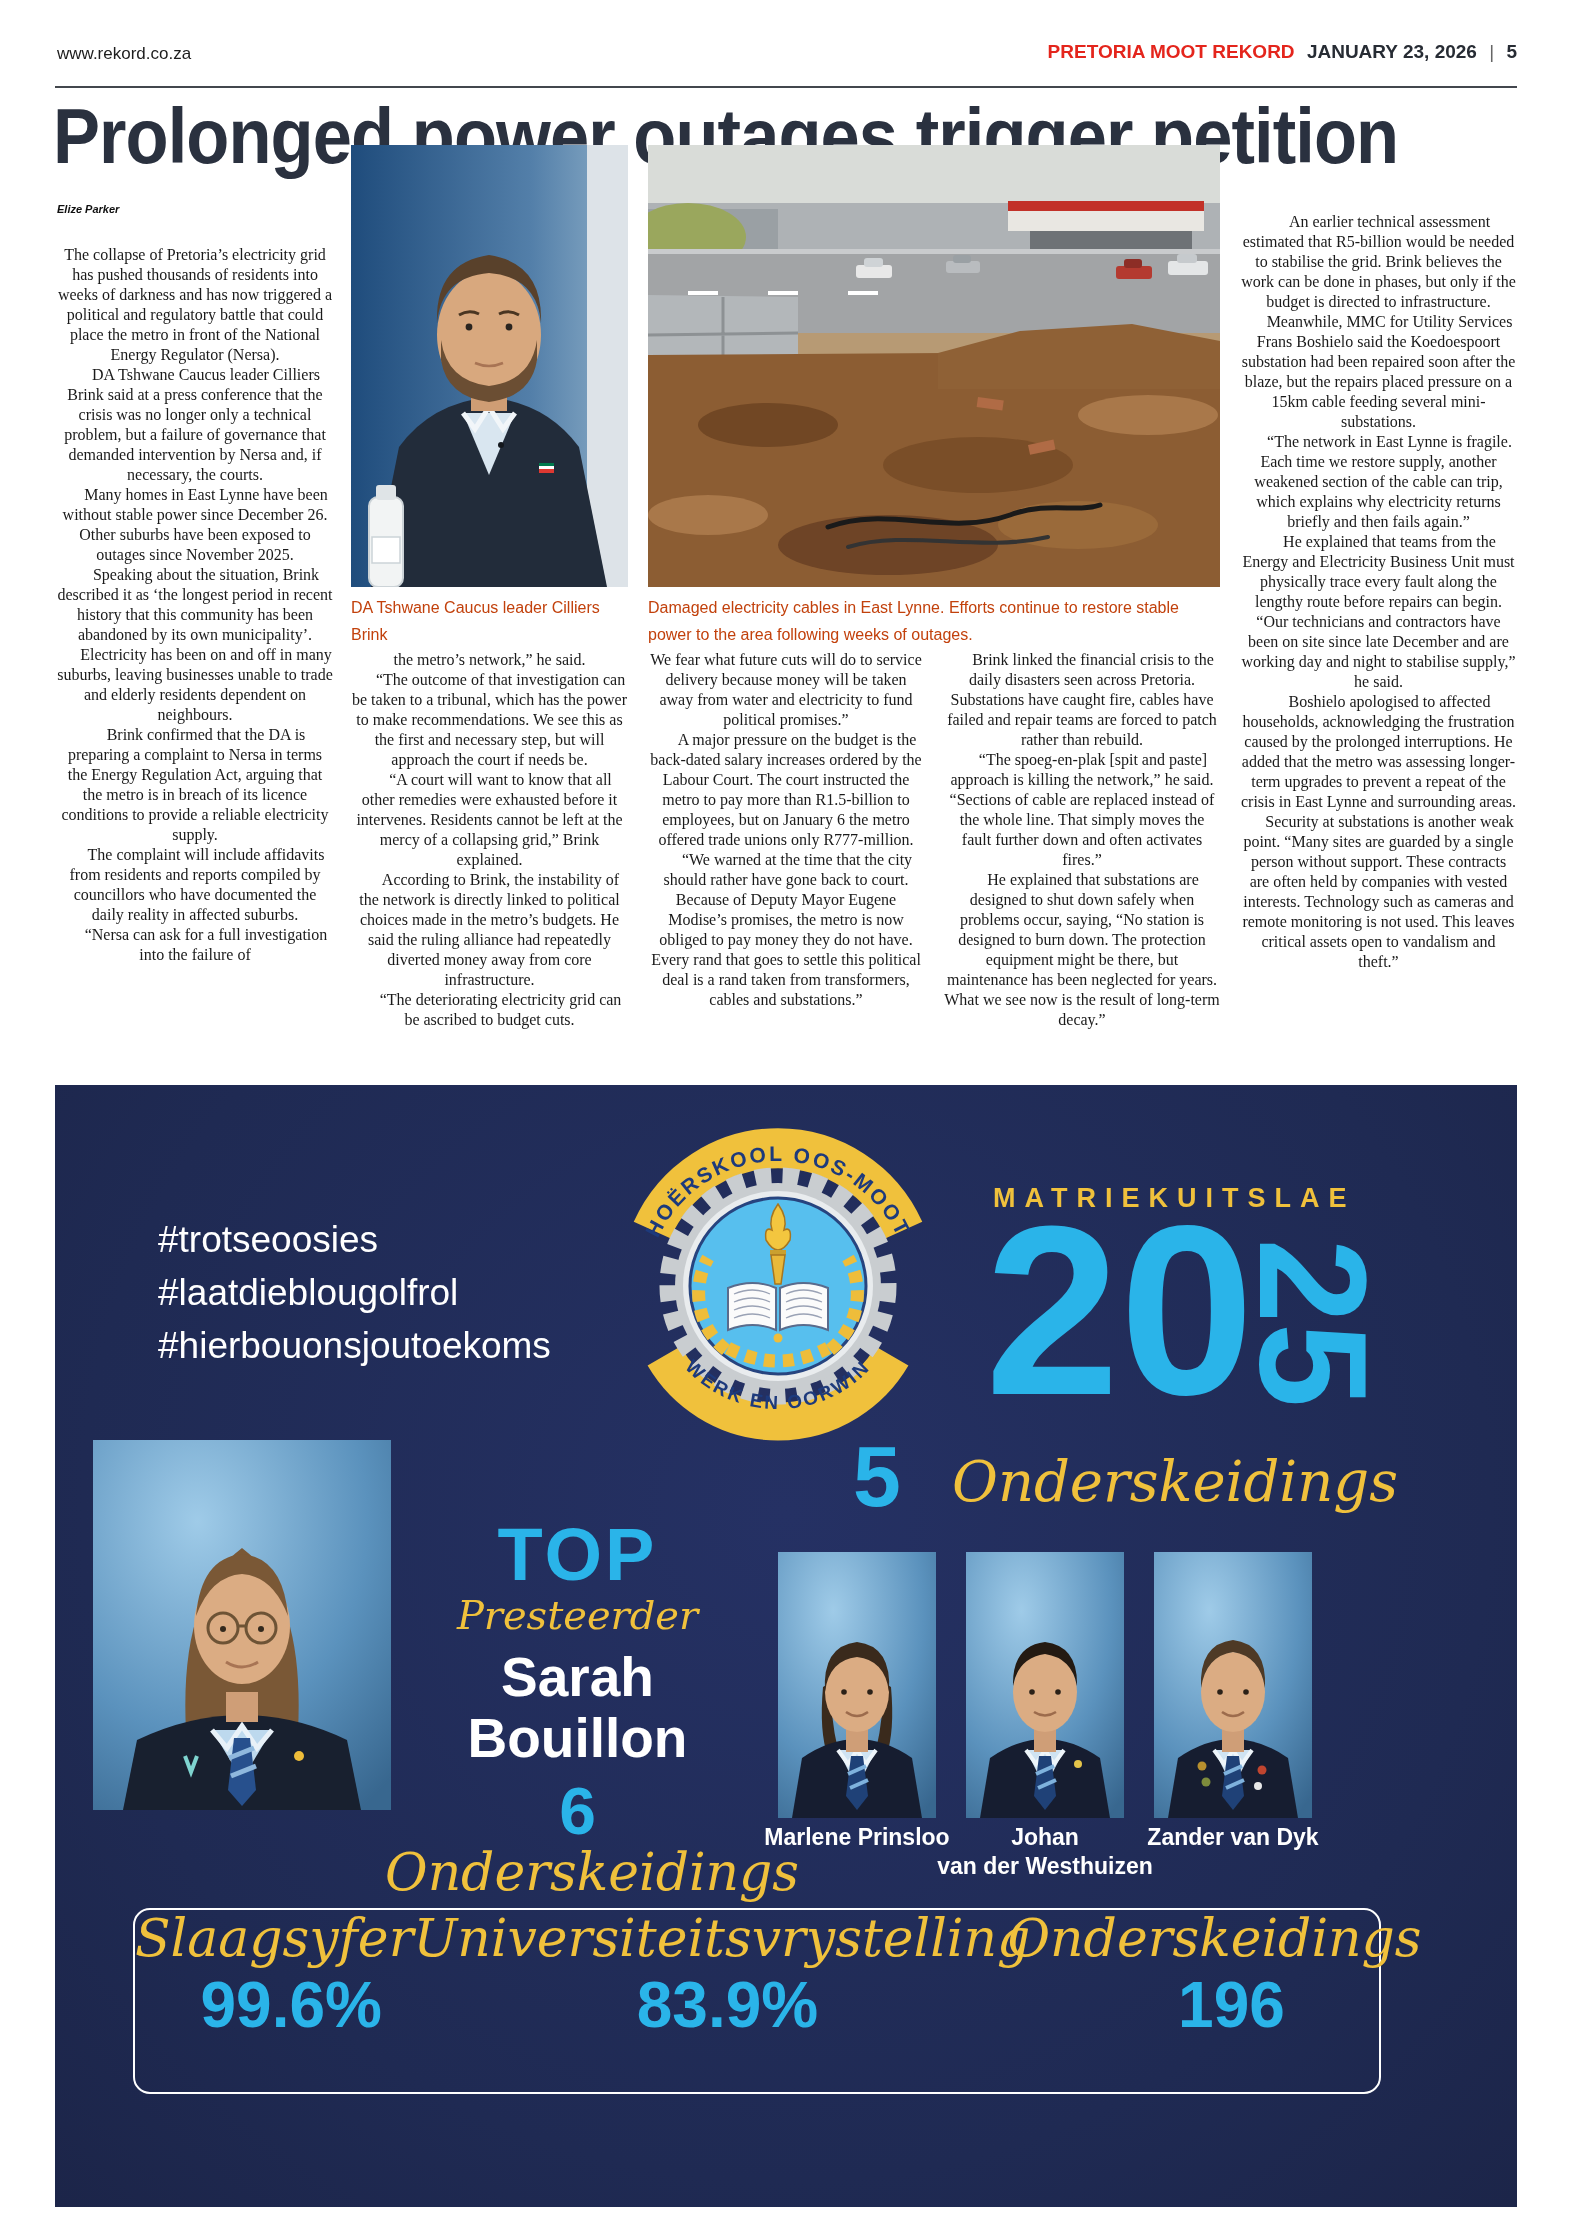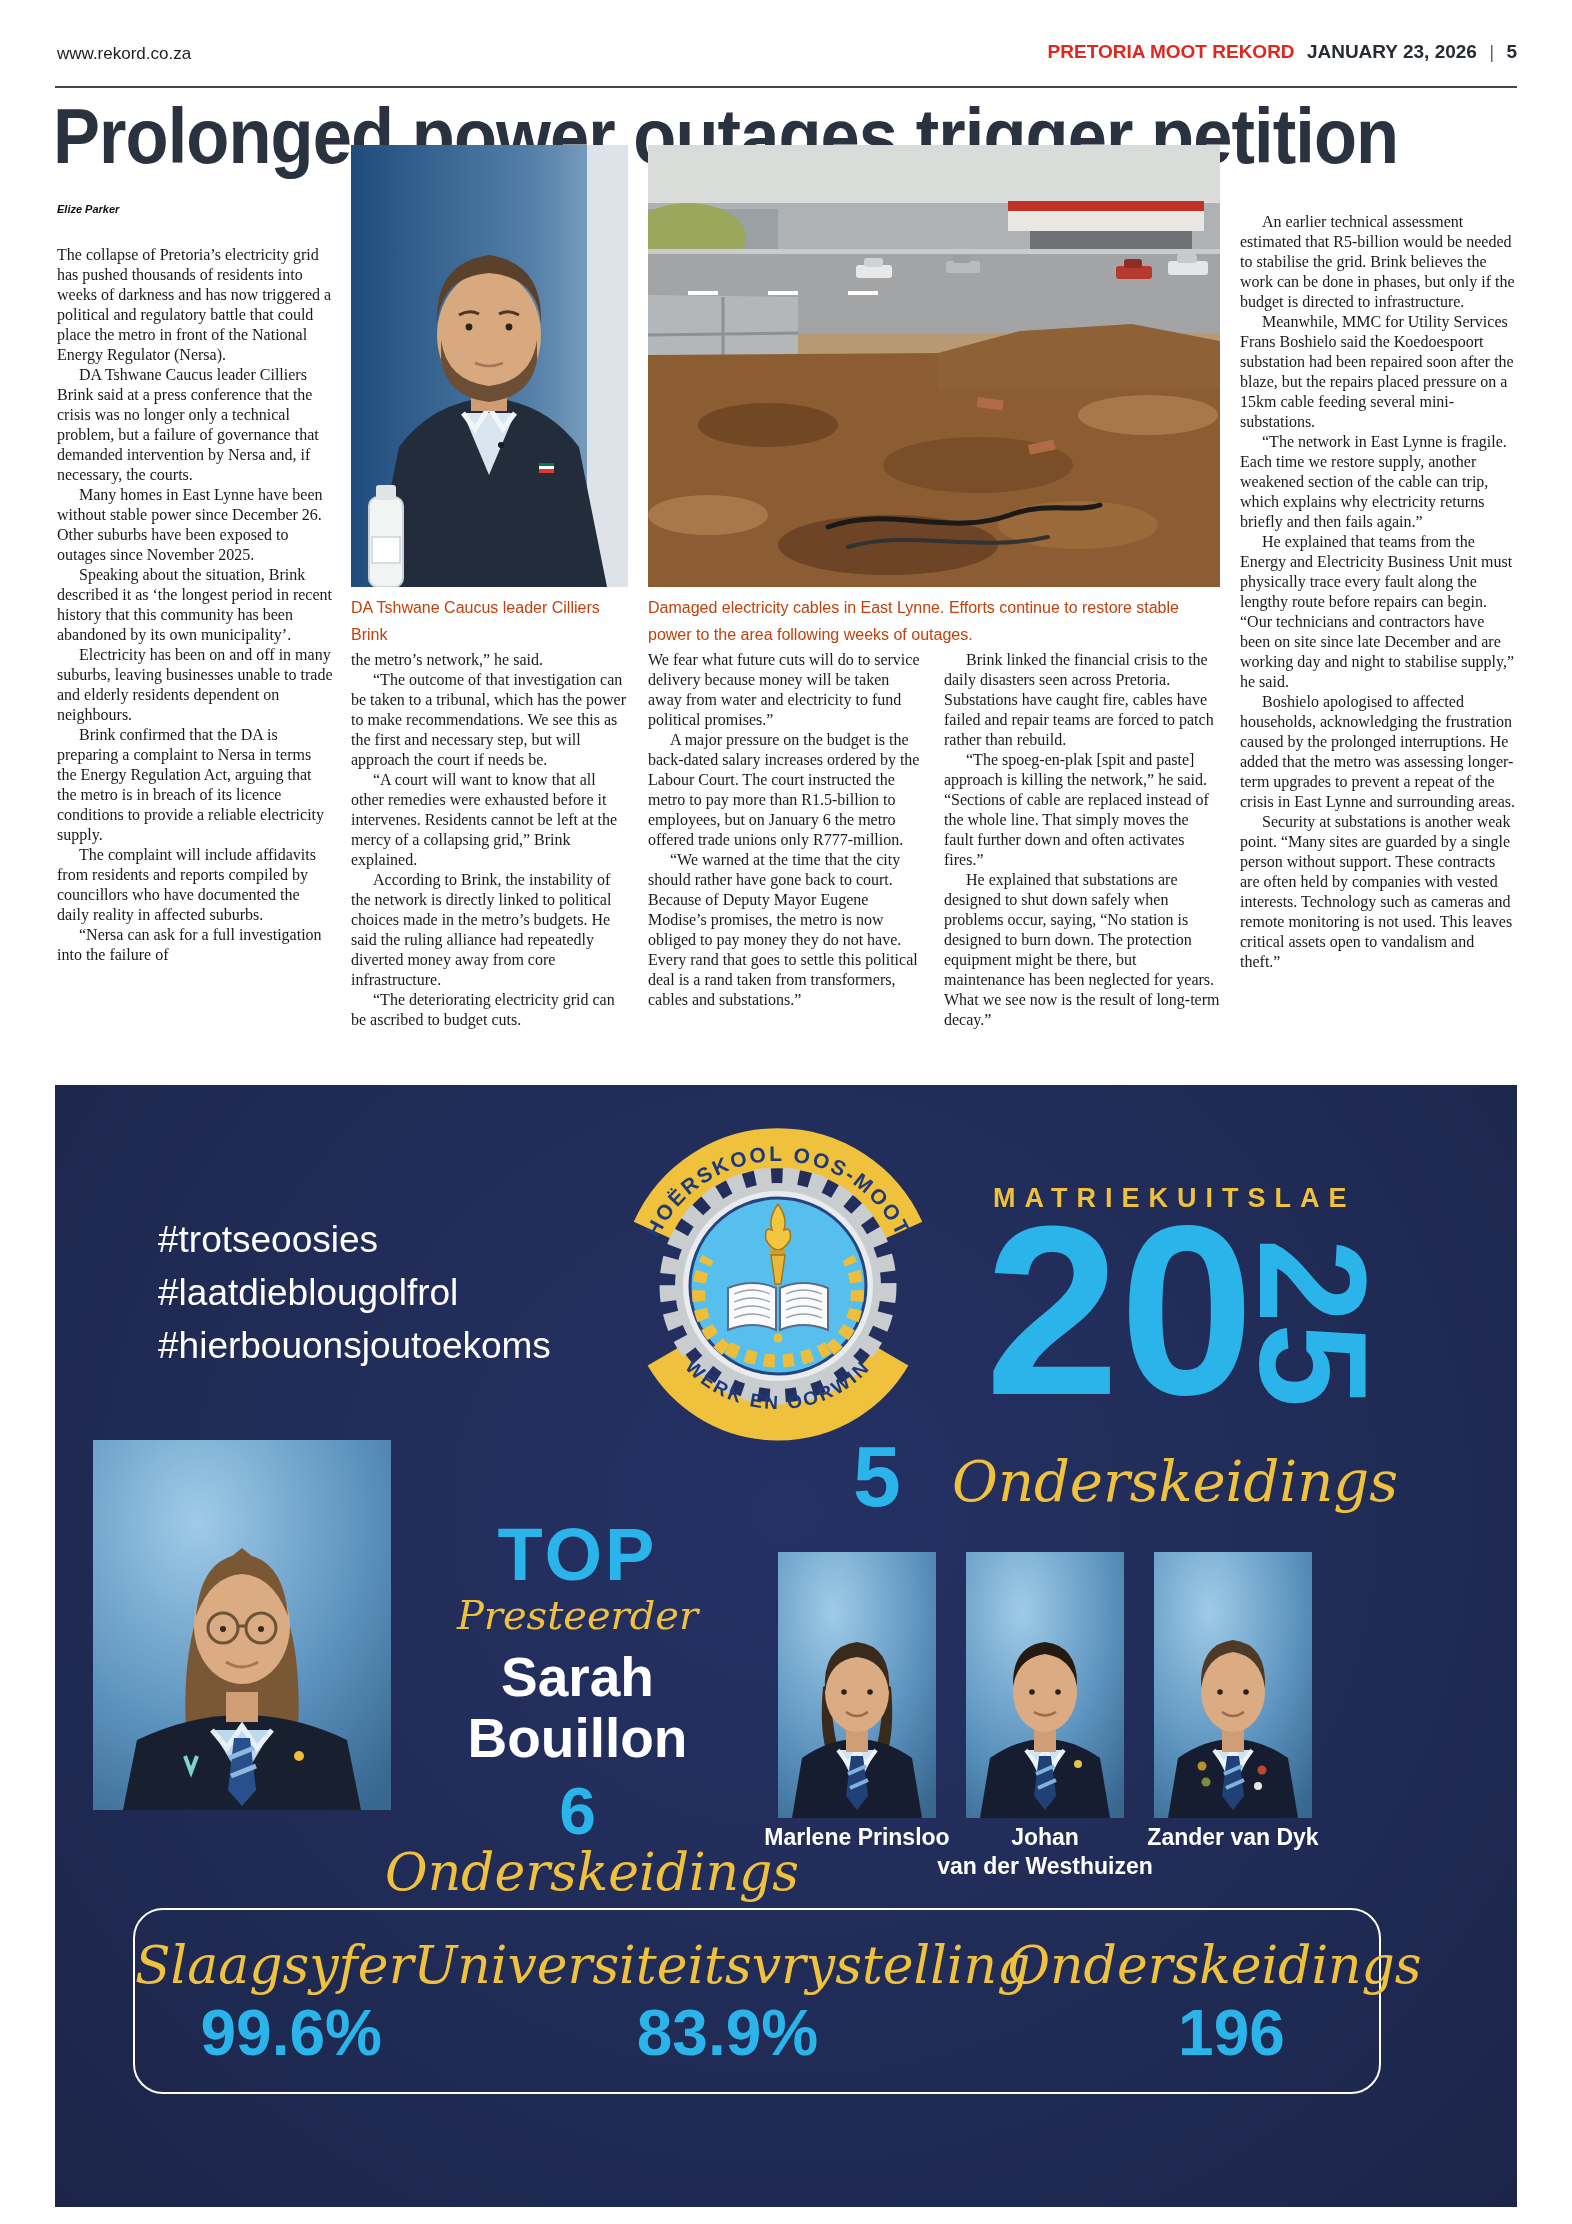--- a/index.html
+++ b/index.html
@@ -14,21 +14,21 @@
   .mast .sep{color:#666;font-weight:normal;margin:0 7px;}
   .mast .pg{color:#272c34;}
   .rule{left:55px;top:86px;width:1462px;border-top:2.5px solid #43474d;height:0;}
 
   
   .headline{left:53px;top:92px;font-size:77px;font-weight:800;color:#2a313f;letter-spacing:-1px;
             white-space:nowrap;transform:scaleX(0.915);transform-origin:left top;}
   .byline{left:57px;top:203px;font-size:11px;font-weight:bold;color:#101010;font-style:italic;}
 
   
-  .col{font-family:"Liberation Serif",serif;font-size:16px;line-height:20px;color:#1a1a1a;text-align:left;}
+  .col{font-family:"Liberation Serif",serif;font-size:16px;line-height:20px;color:#1a1a1a;text-align:center;}
   .col p{margin:0;text-indent:22px;}
   .col p.ni{text-indent:0;}
   .col1{left:57px;top:245px;width:276px;}
   .col2{left:351px;top:650px;width:277px;}
   .col3{left:648px;top:650px;width:276px;}
   .col4{left:944px;top:650px;width:276px;}
   .col5{left:1240px;top:212px;width:277px;}
 
   .photo{position:absolute;overflow:hidden;background:#9aa0a6;}
   .photo svg{display:block;}
@@ -50,22 +50,22 @@
   .topblock .t1{font-size:74px;line-height:1;font-weight:bold;color:#2ab4e9;letter-spacing:3px;margin-top:28px;}
   .topblock .t2{font-size:40px;line-height:1.08;margin-top:2px;}
   .topblock .t3{font-size:55px;line-height:1.1;font-weight:bold;color:#ffffff;margin-top:10px;}
   .topblock .t4{font-size:66px;line-height:1;font-weight:bold;color:#2ab4e9;margin-top:10px;}
   .topblock .t5{font-size:52px;line-height:1;margin-top:2px;}
   .sarah-photo{left:38px;top:355px;width:298px;height:370px;}
   .card{top:467px;width:158px;height:266px;}
   .card.c1{left:723px;} .card.c2{left:911px;} .card.c3{left:1099px;}
   .sname{top:738px;width:260px;text-align:center;color:#ffffff;font-weight:bold;font-size:23px;line-height:29px;}
   .sname.n1{left:672px;} .sname.n2{left:860px;} .sname.n3{left:1048px;}
-  .statsbox{left:78px;top:823px;width:1248px;height:186px;border:2.5px solid #ffffff;border-radius:30px;
-            display:flex;align-items:center;box-sizing:border-box;}
+  .statsbox{left:78px;top:823px;width:1248px;height:186px;border:2.5px solid #ffffff;border-radius:17px;
+            display:flex;align-items:flex-start;box-sizing:border-box;}
   .stat{display:flex;flex-direction:column;justify-content:center;text-align:center;}
   .stat .lbl{font-size:52px;line-height:1.1;}
   .stat .val{font-size:64px;line-height:1;font-weight:bold;color:#2ab4e9;margin-top:6px;padding-left:34px;}
   .s1{width:300px;} .s2{width:594px;} .s3{flex:1;}
   .vline{width:3px;background:#ffffff;margin:16px 0;}
 </style>
 </head>
 <body>
 
 <div>

